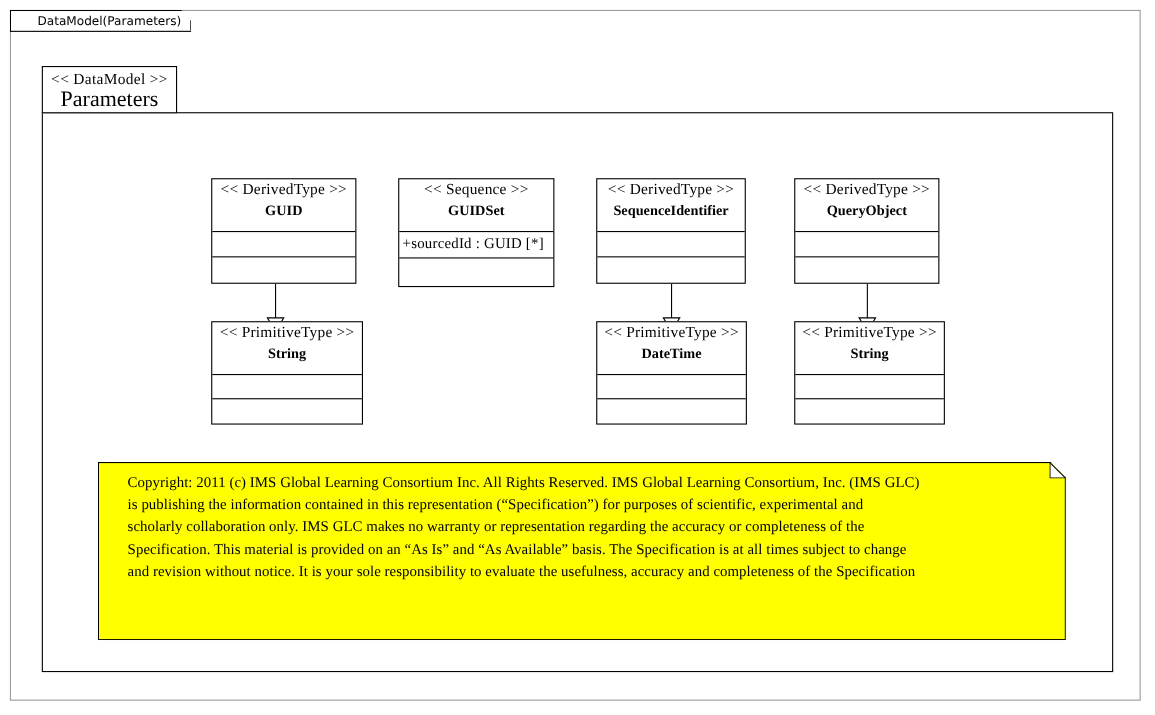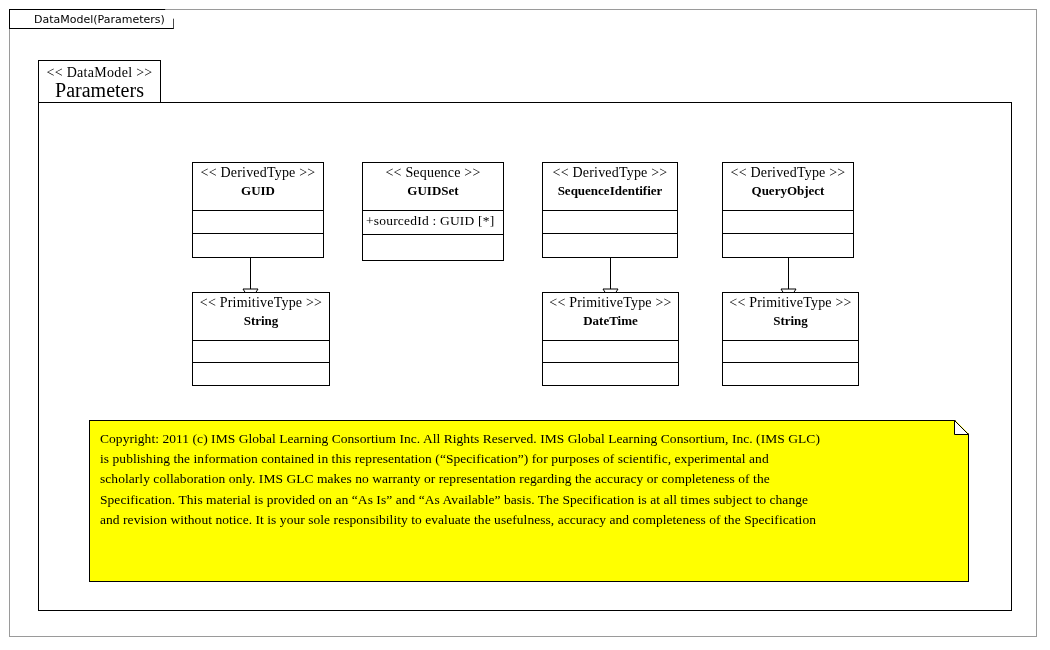--- a/index.html
+++ b/index.html
@@ -174,21 +174,21 @@
     position: absolute;
     right: 0;
     top: 0;
     width: 15px;
     height: 15px;
     z-index: 2;
   }
   #copyright-note .note-text {
     position: relative;
     z-index: 3;
-    padding: 9px 11px;
+    padding: 9px 27px;
     font-size: 13.5px;
     line-height: 20.2px;
     color: #000000;
     letter-spacing: 0.05px;
   }
   #copyright-note .note-text .ln {
     display: block;
     white-space: nowrap;
   }
 </style>

